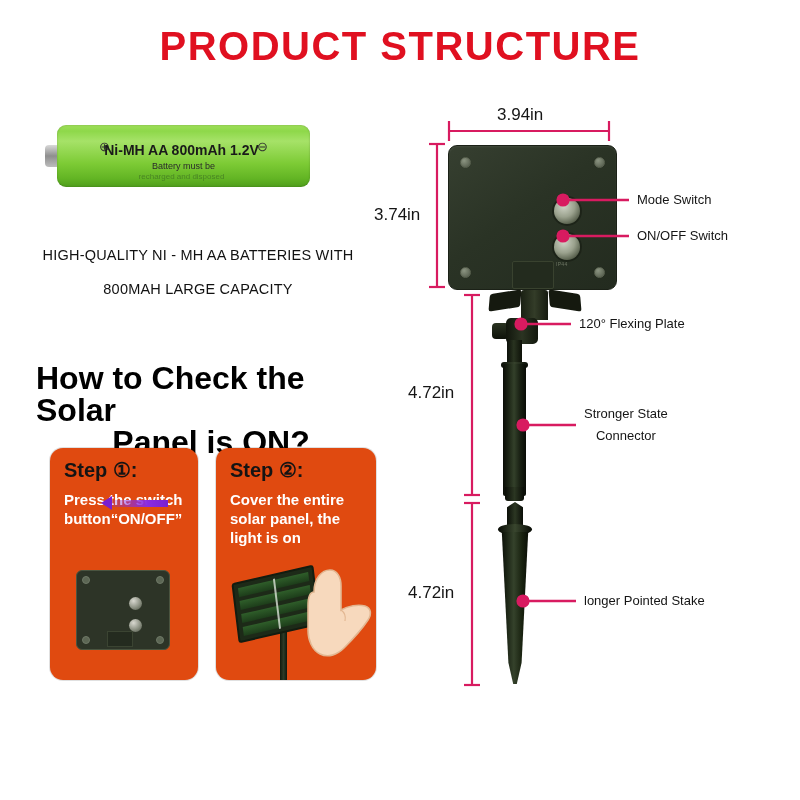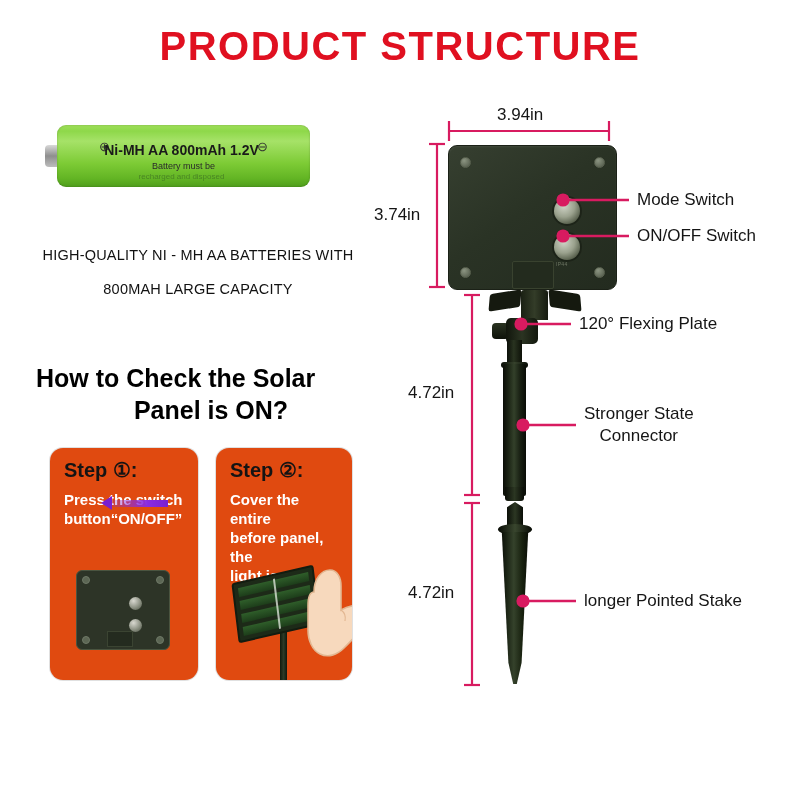--- a/index.html
+++ b/index.html
@@ -115,41 +115,41 @@
     color: #121212;
     letter-spacing: .2px;
   }
 
   
   .howto {
     position: absolute;
     left: 36px;
     top: 362px;
     width: 350px;
-    font-size: 25px;
+    font-size: 32px;
     font-weight: bold;
     line-height: 32px;
     color: #000000;
   }
   .howto .l1 { display: block; text-align: left; }
   .howto .l2 { display: block; text-align: center; }
 
   
   .step-card {
     position: absolute;
     top: 448px;
     width: 148px;
     height: 232px;
     background: #e04a10;
     border-radius: 13px;
     box-shadow: 0 0 0 1px rgba(0,0,0,.12);
     overflow: hidden;
   }
   #step1 { left: 50px; }
-  #step2 { left: 216px; width: 136px; }
+  #step2 { left: 216px; width: 160px; }
 
   .step-title {
     position: absolute;
     left: 14px;
     top: 10px;
     font-size: 20px;
     font-weight: bold;
     color: #141414;
     white-space: nowrap;
   }
@@ -250,21 +250,21 @@
   .diagram svg { position: absolute; left: 0; top: 0; }
 
   .dim-text {
     position: absolute;
     font-size: 17px;
     color: #151515;
     white-space: nowrap;
   }
   .callout-text {
     position: absolute;
-    font-size: 17px;
+    font-size: 13px;
     color: #151515;
     white-space: nowrap;
     line-height: 22px;
   }
   .callout-text.two-line { text-align: center; }
 
   
   .panel-main {
     position: absolute;
     left: 448px; top: 145px;
@@ -457,21 +457,21 @@
       <div class="s1-sw" style="left:52px;top:48px"></div>
       <div style="position:absolute;left:30px;bottom:2px;width:24px;height:14px;background:#242b1f;border:1px solid #3b4432"></div>
     </div>
     <div class="s1-arrow"></div>
   </div>
 
   <div class="step-card" id="step2">
     <div class="step-title">Step ②:</div>
     <div class="step-body">
       <div>Cover the entire</div>
-      <div>before panel, the</div>
+      <div>solar panel, the</div>
       <div>light is on</div>
     </div>
     <div class="s2-stage">
       <div class="s2-pole"></div>
       <div class="s2-panel">
         <div class="s2-cell" style="top:4px"></div>
         <div class="s2-cell" style="top:17px"></div>
         <div class="s2-cell" style="top:30px"></div>
         <div class="s2-cell" style="top:43px"></div>
         <div class="s2-split"></div>

